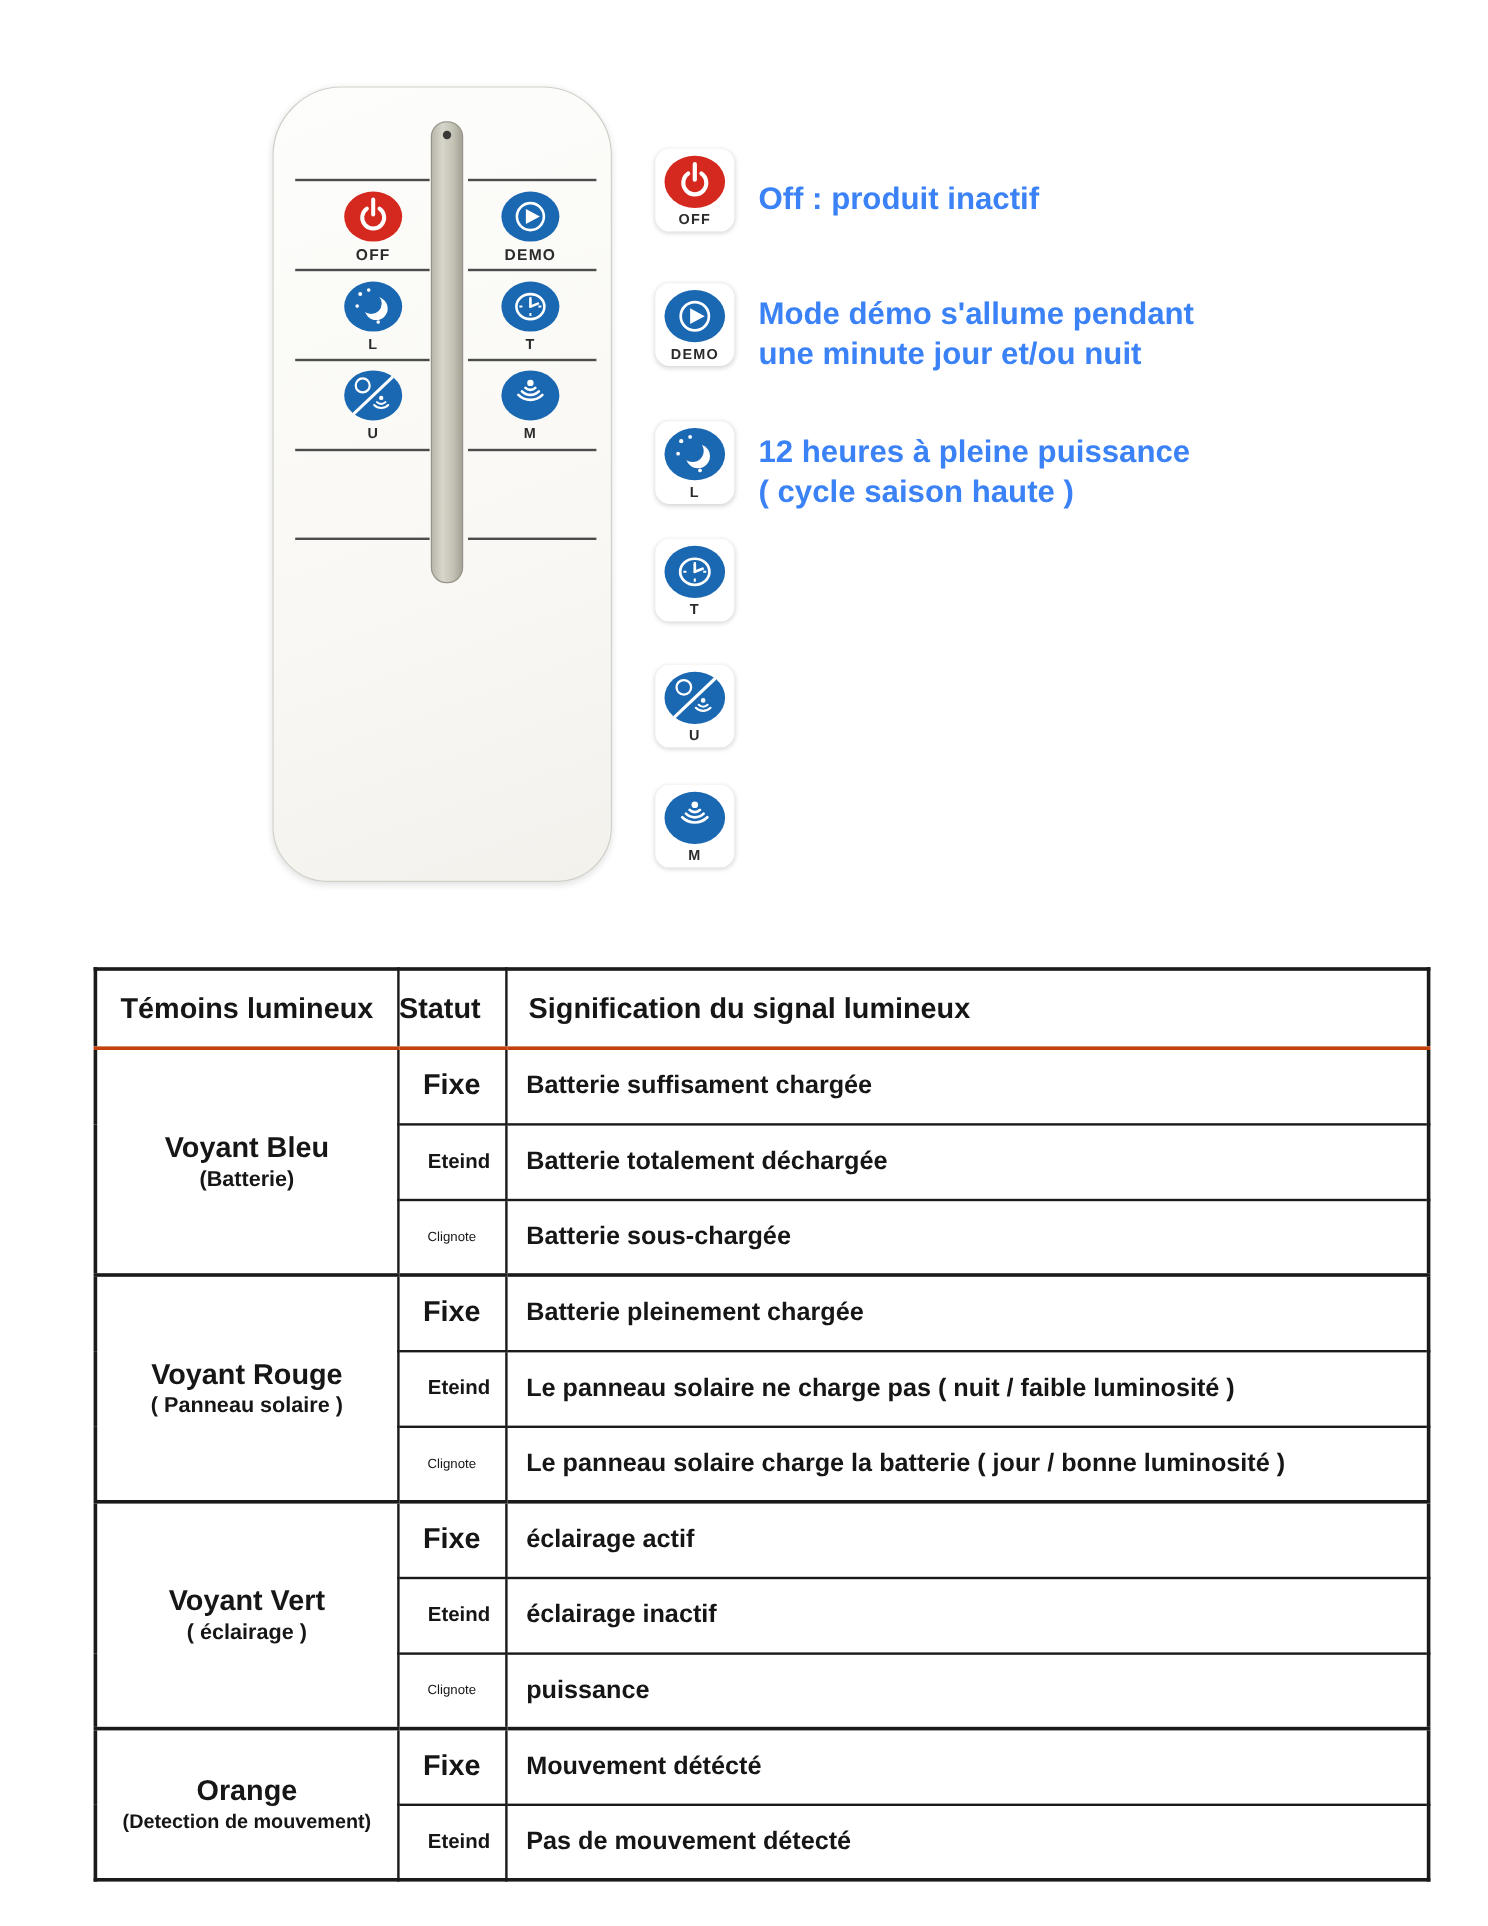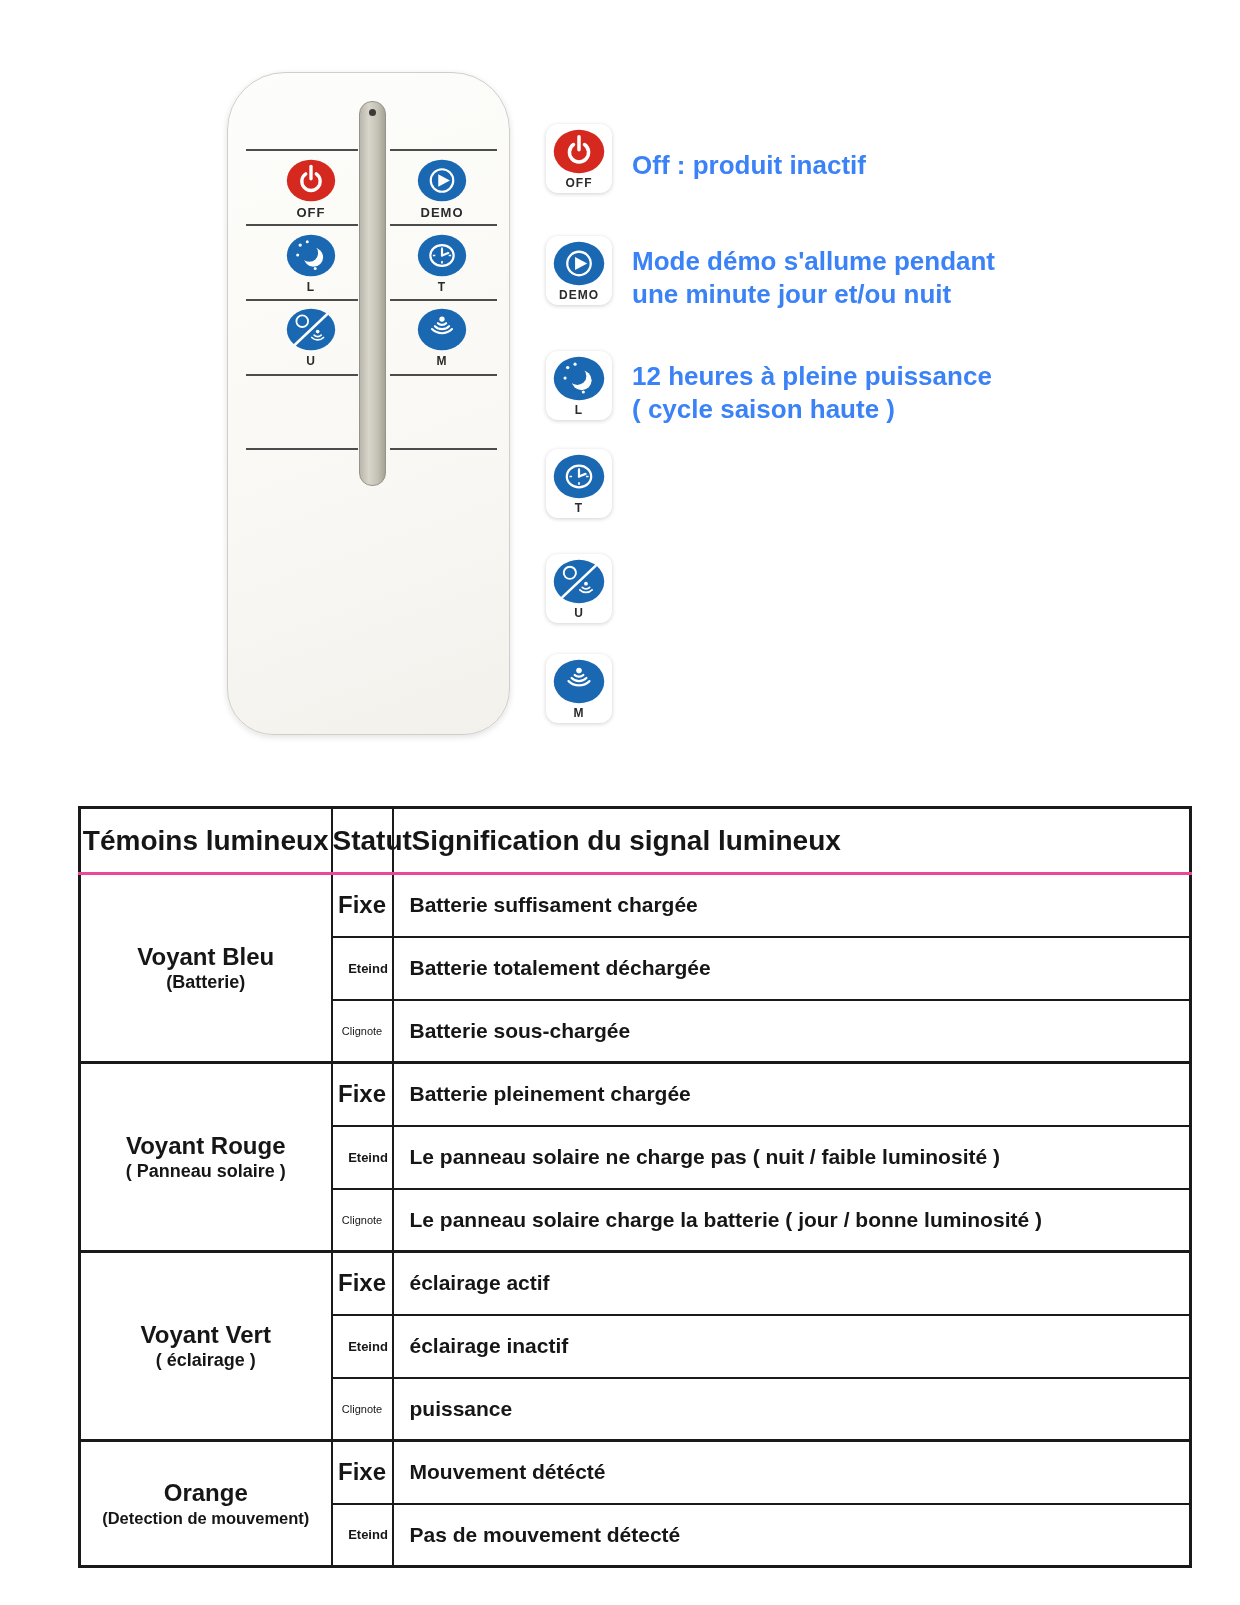--- a/index.html
+++ b/index.html
@@ -50,32 +50,32 @@
 
   
   table.signal-table {
     position:absolute; left:78px; top:806px; width:1114px;
     border-collapse:collapse; table-layout:fixed;
     border:3px solid #1a1a1a;
   }
   .signal-table th, .signal-table td { border:2px solid #1a1a1a; vertical-align:middle; }
   .signal-table thead tr { height:66px; }
   .signal-table tbody tr { height:63px; }
-  .signal-table thead th { border-bottom:3px solid #ec4899; font-size:28px; font-weight:700; }
+  .signal-table thead th { border-bottom:3px solid #c2410c; font-size:24px; font-weight:700; }
   th.h-temoins { width:252px; text-align:center; }
-  th.h-statut  { width:61px;  text-align:right; }
+  th.h-statut  { width:90px;  text-align:left; }
   th.h-signif  { text-align:left; padding-left:18px; }
   td.group-cell { text-align:center; border-top:3px solid #1a1a1a; }
   tr.group-start td { border-top:3px solid #1a1a1a; }
   .group-name { font-size:24px; font-weight:700; line-height:28px; }
   .group-sub  { font-size:18px; font-weight:700; line-height:22px; }
   .group-sub.tight { font-size:16.5px; }
   td.statut { text-align:center; font-weight:700; }
   td.statut.fixe     { font-size:24px; }
-  td.statut.eteind   { font-size:13px;padding-left:12px; }
+  td.statut.eteind   { font-size:17px;padding-left:12px; }
   td.statut.clignote { font-size:11px; font-weight:400; }
   td.sig { font-size:21px; font-weight:700; padding-left:16px; text-align:left; }
 
   .defs { position:absolute; width:0; height:0; overflow:hidden; }
 </style>
 </head>
 <body>
 
 <div class="page">
 

